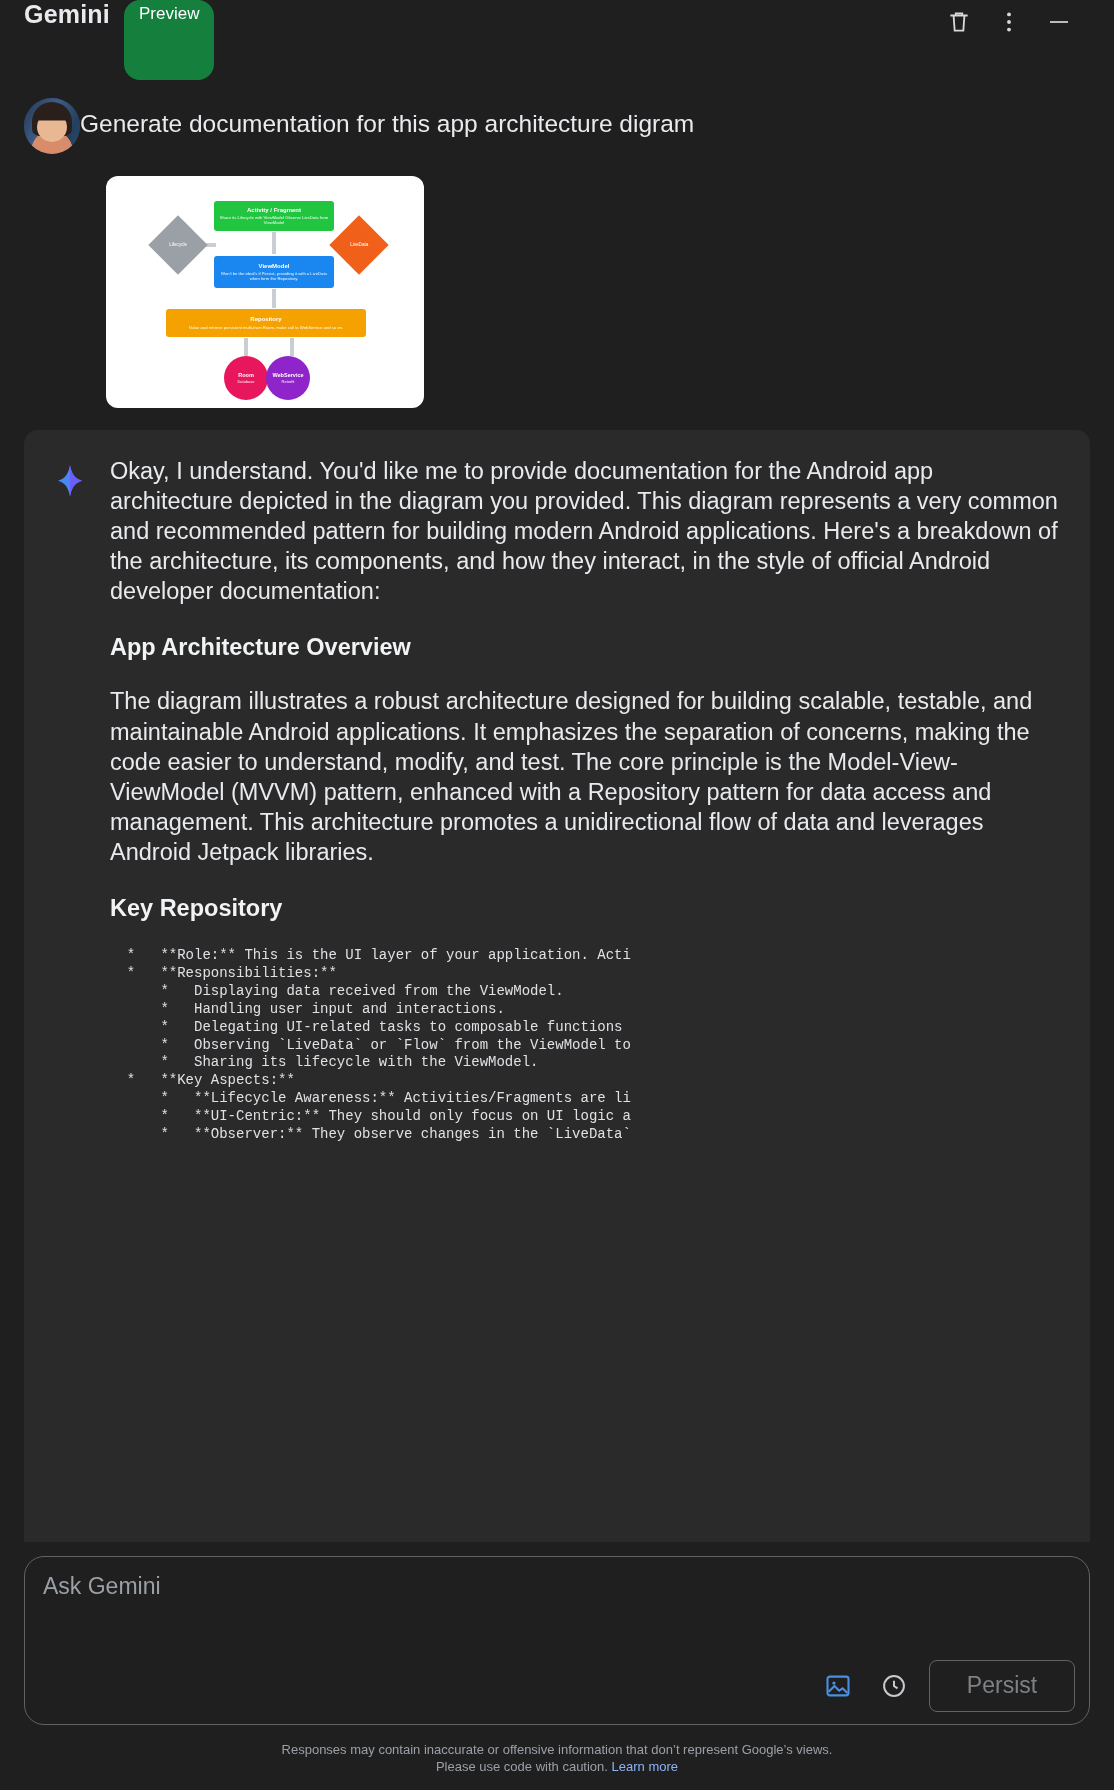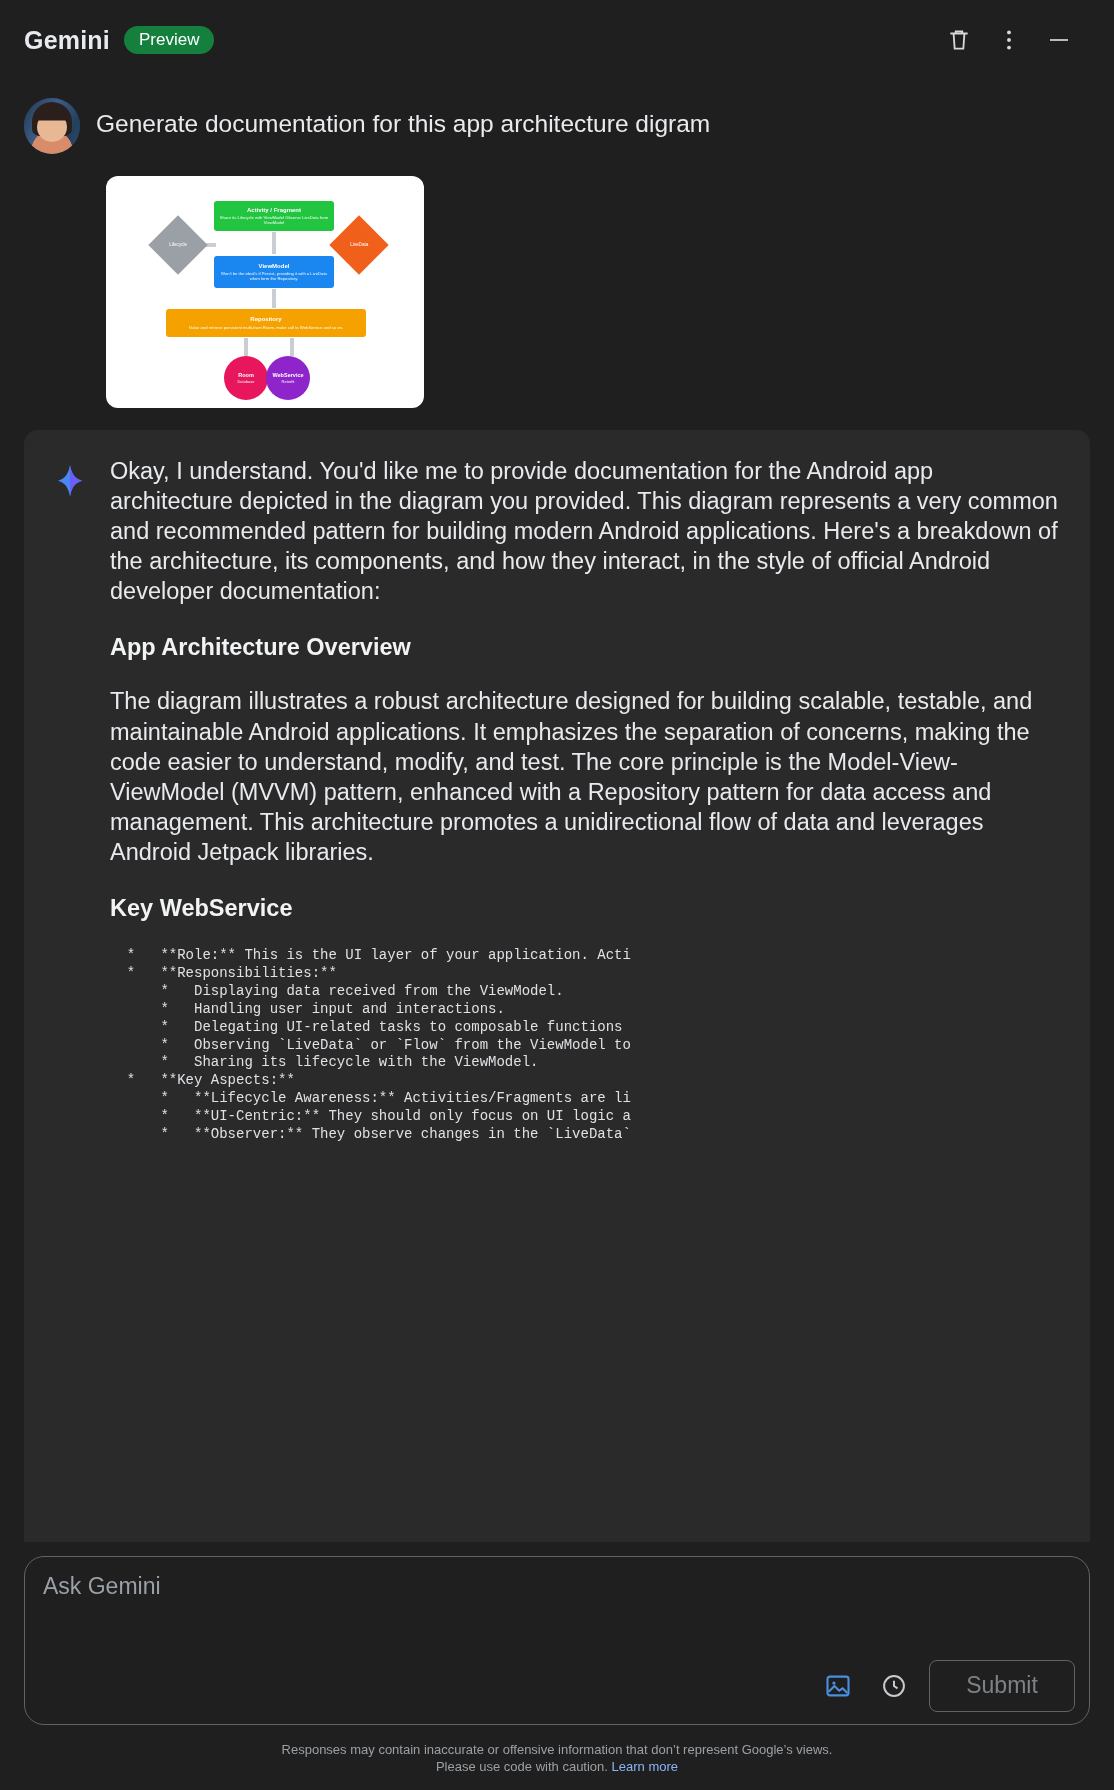--- a/index.html
+++ b/index.html
@@ -13,21 +13,21 @@
   .window {
     width: 1114px; height: 1790px;
     background: #1f1f1f;
     display: flex; flex-direction: column;
     position: relative;
   }
   
   .header {
     height: 80px;
     flex: 0 0 80px;
-    display: flex; align-items: center;
+    display: flex; 
     padding: 0 33px 0 24px;
   }
   .title {
     color: #e8eaed;
     font-size: 25px;
     font-weight: bold;
     letter-spacing: .2px;
   }
   .preview-badge {
     margin-left: 14px;
@@ -50,21 +50,20 @@
   
   .conv {
     flex: 1 1 auto;
     overflow: hidden;
     padding: 0 24px;
     position: relative;
   }
   .user-msg {
     display: flex;
     align-items: flex-start;
-    gap: 16px;
     padding-top: 18px;
   }
   .avatar {
     width: 56px; height: 56px;
     border-radius: 50%;
     flex: 0 0 56px;
     overflow: hidden;
     background: #2a3b5a;
     position: relative;
   }
@@ -327,21 +326,21 @@
       <div class="spark">
         <svg width="44" height="44" viewBox="0 0 24 24">
           <path d="M12 1.6c.9 4.6 2.3 7.4 6.6 8.6C14.3 11.4 12.9 14.2 12 18.8c-.9-4.6-2.3-7.4-6.6-8.6C9.7 9 11.1 6.2 12 1.6z" fill="#4b86f5"></path>
           <path d="M12 1.6c.9 4.6 2.3 7.4 6.6 8.6-4.3 1.2-5.7 4-6.6 8.6V1.6z" fill="#6a5df9"></path>
         </svg>
       </div>
       <div class="resp">
         <p>Okay, I understand. You'd like me to provide documentation for the Android app architecture depicted in the diagram you provided. This diagram represents a very common and recommended pattern for building modern Android applications. Here's a breakdown of the architecture, its components, and how they interact, in the style of official Android developer documentation:</p>
         <h3>App Architecture Overview</h3>
         <p>The diagram illustrates a robust architecture designed for building scalable, testable, and maintainable Android applications. It emphasizes the separation of concerns, making the code easier to understand, modify, and test. The core principle is the Model-View-ViewModel (MVVM) pattern, enhanced with a Repository pattern for data access and management. This architecture promotes a unidirectional flow of data and leverages Android Jetpack libraries.</p>
-        <h3>Key WebService</h3>
+        <h3>Key Repository</h3>
         <pre class="raw">  *   **Role:** This is the UI layer of your application. Acti
   *   **Responsibilities:**
       *   Displaying data received from the ViewModel.
       *   Handling user input and interactions.
       *   Delegating UI-related tasks to composable functions
       *   Observing `LiveData` or `Flow` from the ViewModel to
       *   Sharing its lifecycle with the ViewModel.
   *   **Key Aspects:**
       *   **Lifecycle Awareness:** Activities/Fragments are li
       *   **UI-Centric:** They should only focus on UI logic a
@@ -362,21 +361,21 @@
             <circle cx="8.5" cy="9.5" r="1.4" fill="#4a90e2" stroke="none"></circle>
             <path d="M4 17l5-5 4 4 3-2 4 4"></path>
           </svg>
         </span>
         <span class="cicon">
           <svg width="28" height="28" viewBox="0 0 24 24" fill="none" stroke="#c8cace" stroke-width="1.7">
             <circle cx="12" cy="12" r="8.5"></circle>
               <path d="M12 7.5V12l3 2"></path>
           </svg>
         </span>
-        <span class="submit-btn">Submit</span>
+        <span class="submit-btn">Persist</span>
       </div>
     </div>
   </div>
 
   <div class="footer">
     <div>Responses may contain inaccurate or offensive information that don’t represent Google’s views.</div>
     <div>
       <span>Please use code with caution.</span>
       <a href="#">Learn more</a>
     </div>

